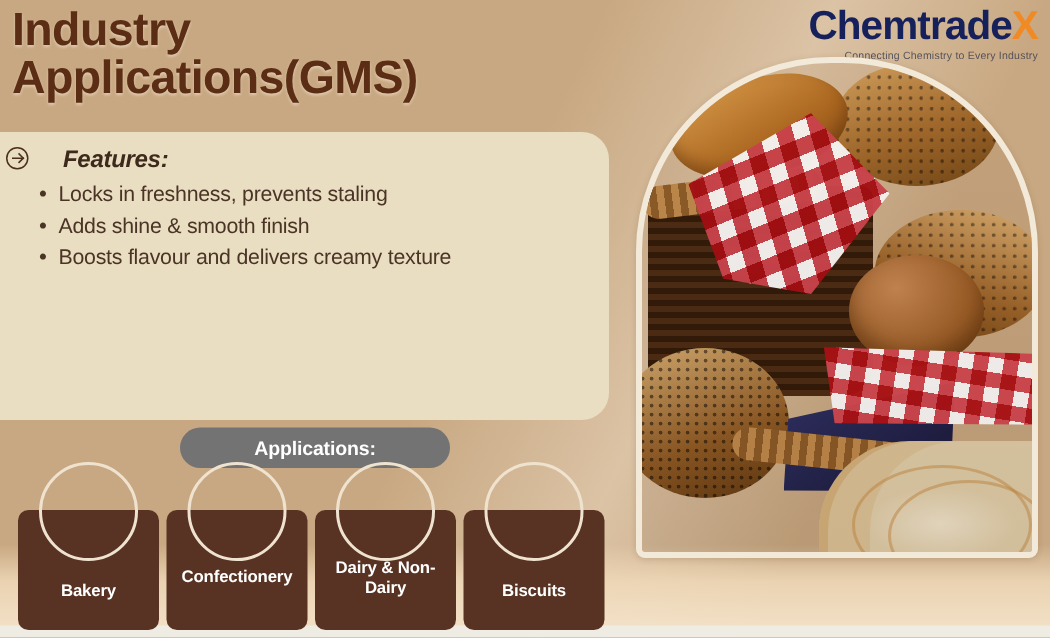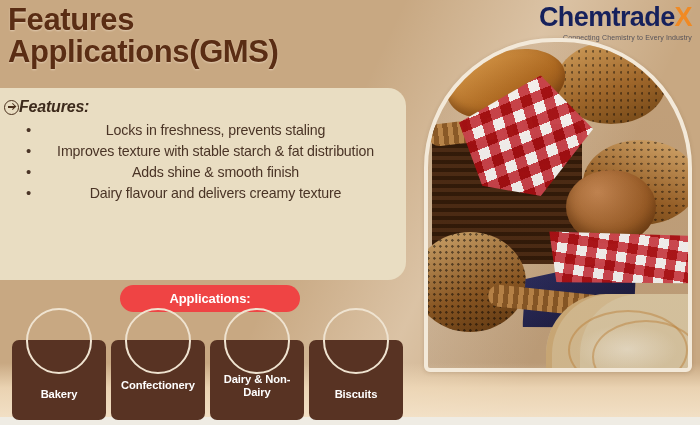--- a/index.html
+++ b/index.html
@@ -62,57 +62,57 @@
   }
 
   
   #features {
     position:absolute; left:-12px; top:88px; width:418px; height:192px;
     background:#e9ddc2;
     border-radius:0 18px 18px 0;
     padding:10px 14px 8px 14px;
   }
   #feat-head {
-    display:flex; align-items:center; gap:0;
+    display:flex; align-items:flex-start; gap:23px;
     margin:0 0 5px 2px;
   }
   #arrow-ico {
     width:15px; height:15px; flex:0 0 15px;
     border:1.6px solid #4a2f1c; border-radius:50%;
     position:relative;
   }
   #arrow-ico::before {
     content:""; position:absolute; left:2.5px; top:5.6px;
     width:7px; height:1.6px; background:#4a2f1c;
   }
   #arrow-ico::after {
     content:""; position:absolute; right:2.2px; top:3.6px;
     width:4.4px; height:4.4px; border-top:1.6px solid #4a2f1c; border-right:1.6px solid #4a2f1c;
     transform:rotate(45deg);
   }
   #feat-title {
     font-size:16px; font-weight:bold; font-style:italic; color:#3d2a1c;
     letter-spacing:-.2px;
   }
-  #feat-list { list-style:none; margin-left:24px;text-align:center; }
+  #feat-list { list-style:none; margin-left:24px; }
   #feat-list li {
     position:relative; padding-left:13px;
     font-size:14.2px; line-height:1.33; color:#4a3426;
     margin-bottom:2px; letter-spacing:-.15px;
   }
   #feat-list li::before {
     content:"•"; position:absolute; left:0; top:-1px;
     font-size:15px; color:#4a3426;
   }
 
   
   #apps-pill {
     position:absolute; left:120px; top:285px;
     width:180px; height:27px;
-    background:#ef4444; border-radius:14px;
+    background:#737373; border-radius:14px;
     display:flex; align-items:center; justify-content:center;
     color:#fff; font-size:13px; font-weight:bold; letter-spacing:-.1px;
   }
 
   
   #cards { position:absolute; left:12px; top:336px; width:392px; height:82px; }
   .card {
     position:absolute; top:0; width:94px; height:80px;
     background:#583323; border-radius:7px;
     display:flex; align-items:center; justify-content:center;
@@ -272,41 +272,40 @@
 </style>
 </head>
 <body>
 
 <div id="bg"></div>
 <div id="bg-sheen"></div>
 <div id="bg-bottom"></div>
 <div id="bg-strip"></div>
 
 <div id="title">
-  <div class="l1">Features</div>
+  <div class="l1">Industry</div>
   <div class="l2">Applications(GMS)</div>
 </div>
 
 <div id="logo">
   <div class="word">
     <span class="c1">Chemtrade</span><span class="c2">X</span>
   </div>
   <div class="tag">Connecting Chemistry to Every Industry</div>
 </div>
 
 <div id="features">
   <div id="feat-head">
     <span id="arrow-ico"></span>
     <span id="feat-title">Features:</span>
   </div>
   <ul id="feat-list">
     <li>Locks in freshness, prevents staling</li>
-    <li>Improves texture with stable starch &amp; fat distribution</li>
     <li>Adds shine &amp; smooth finish</li>
-    <li>Dairy flavour and delivers creamy texture</li>
+    <li>Boosts flavour and delivers creamy texture</li>
   </ul>
 </div>
 
 <div id="apps-pill">Applications:</div>
 
 <div id="cards">
 
   <div class="card c-0">
     <span class="circ"><span class="ph-bakery"></span></span>
     <span class="lbl">Bakery</span>

